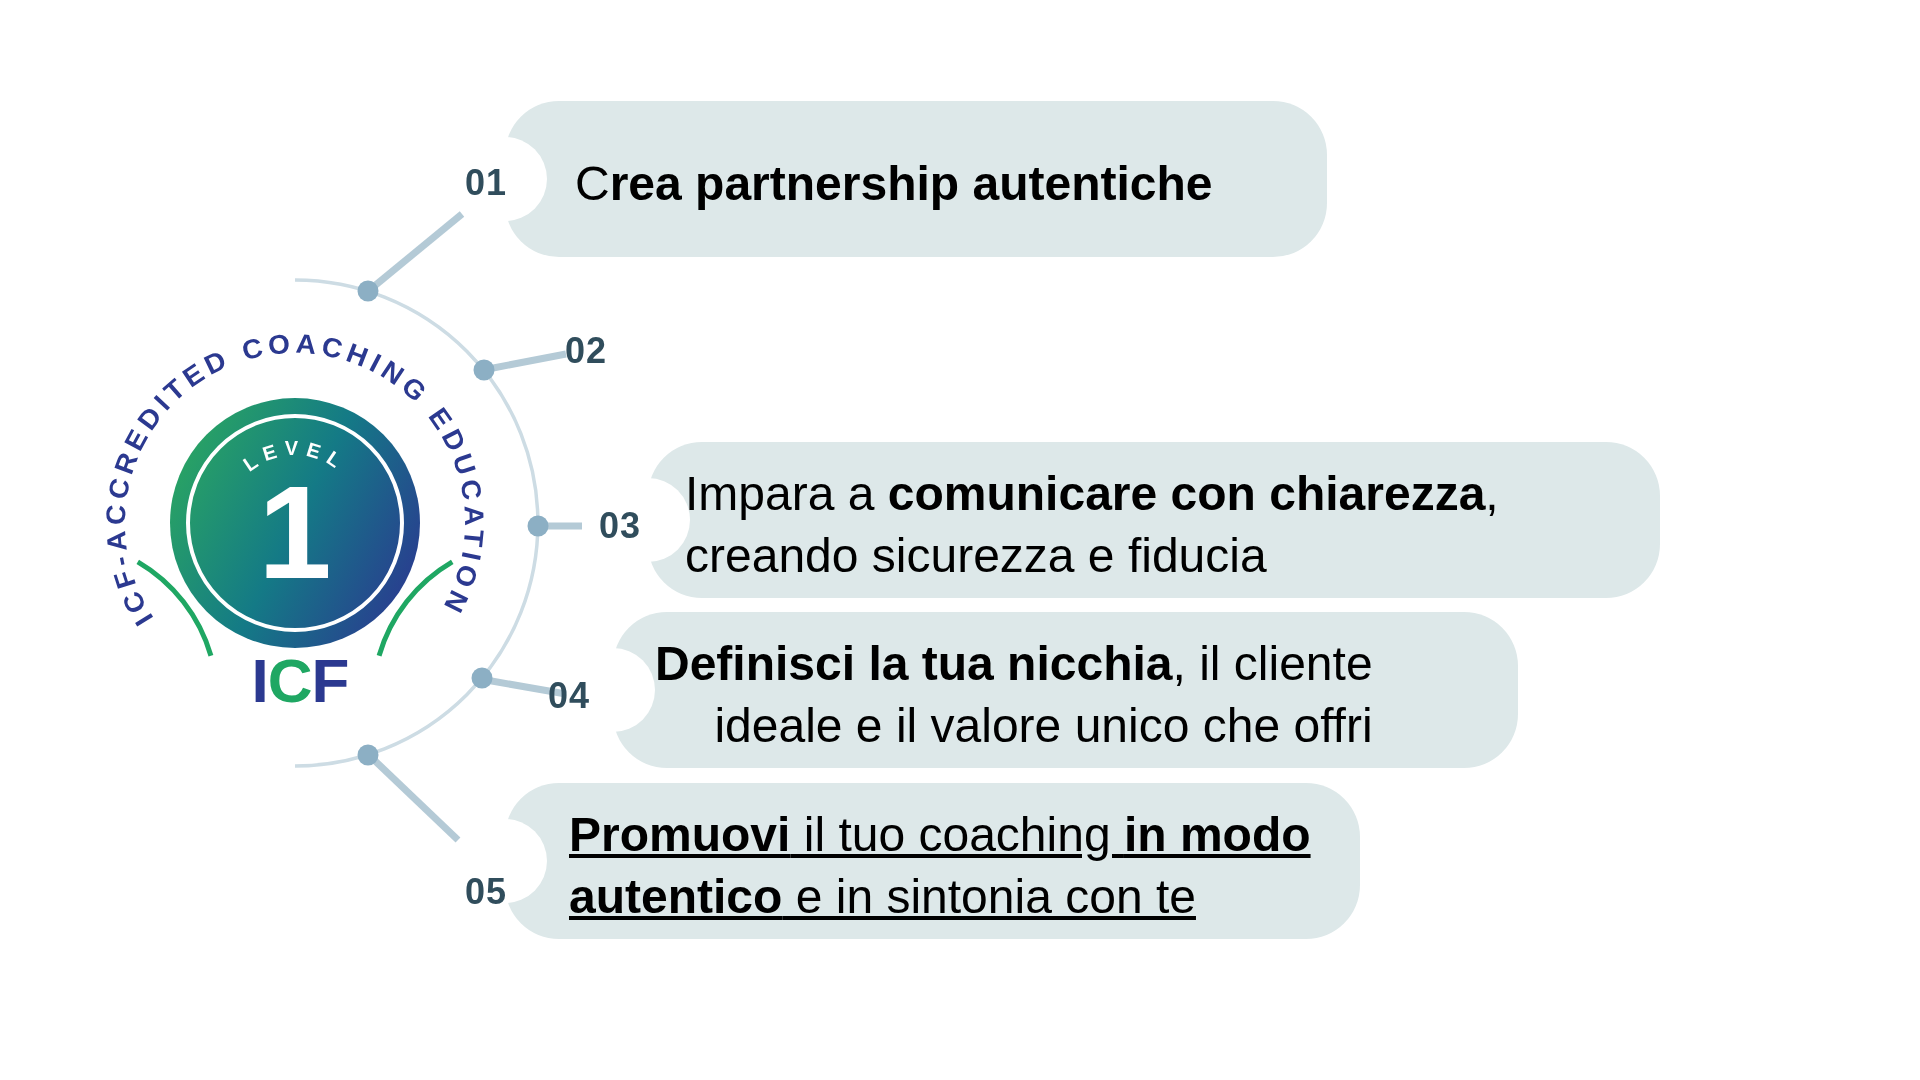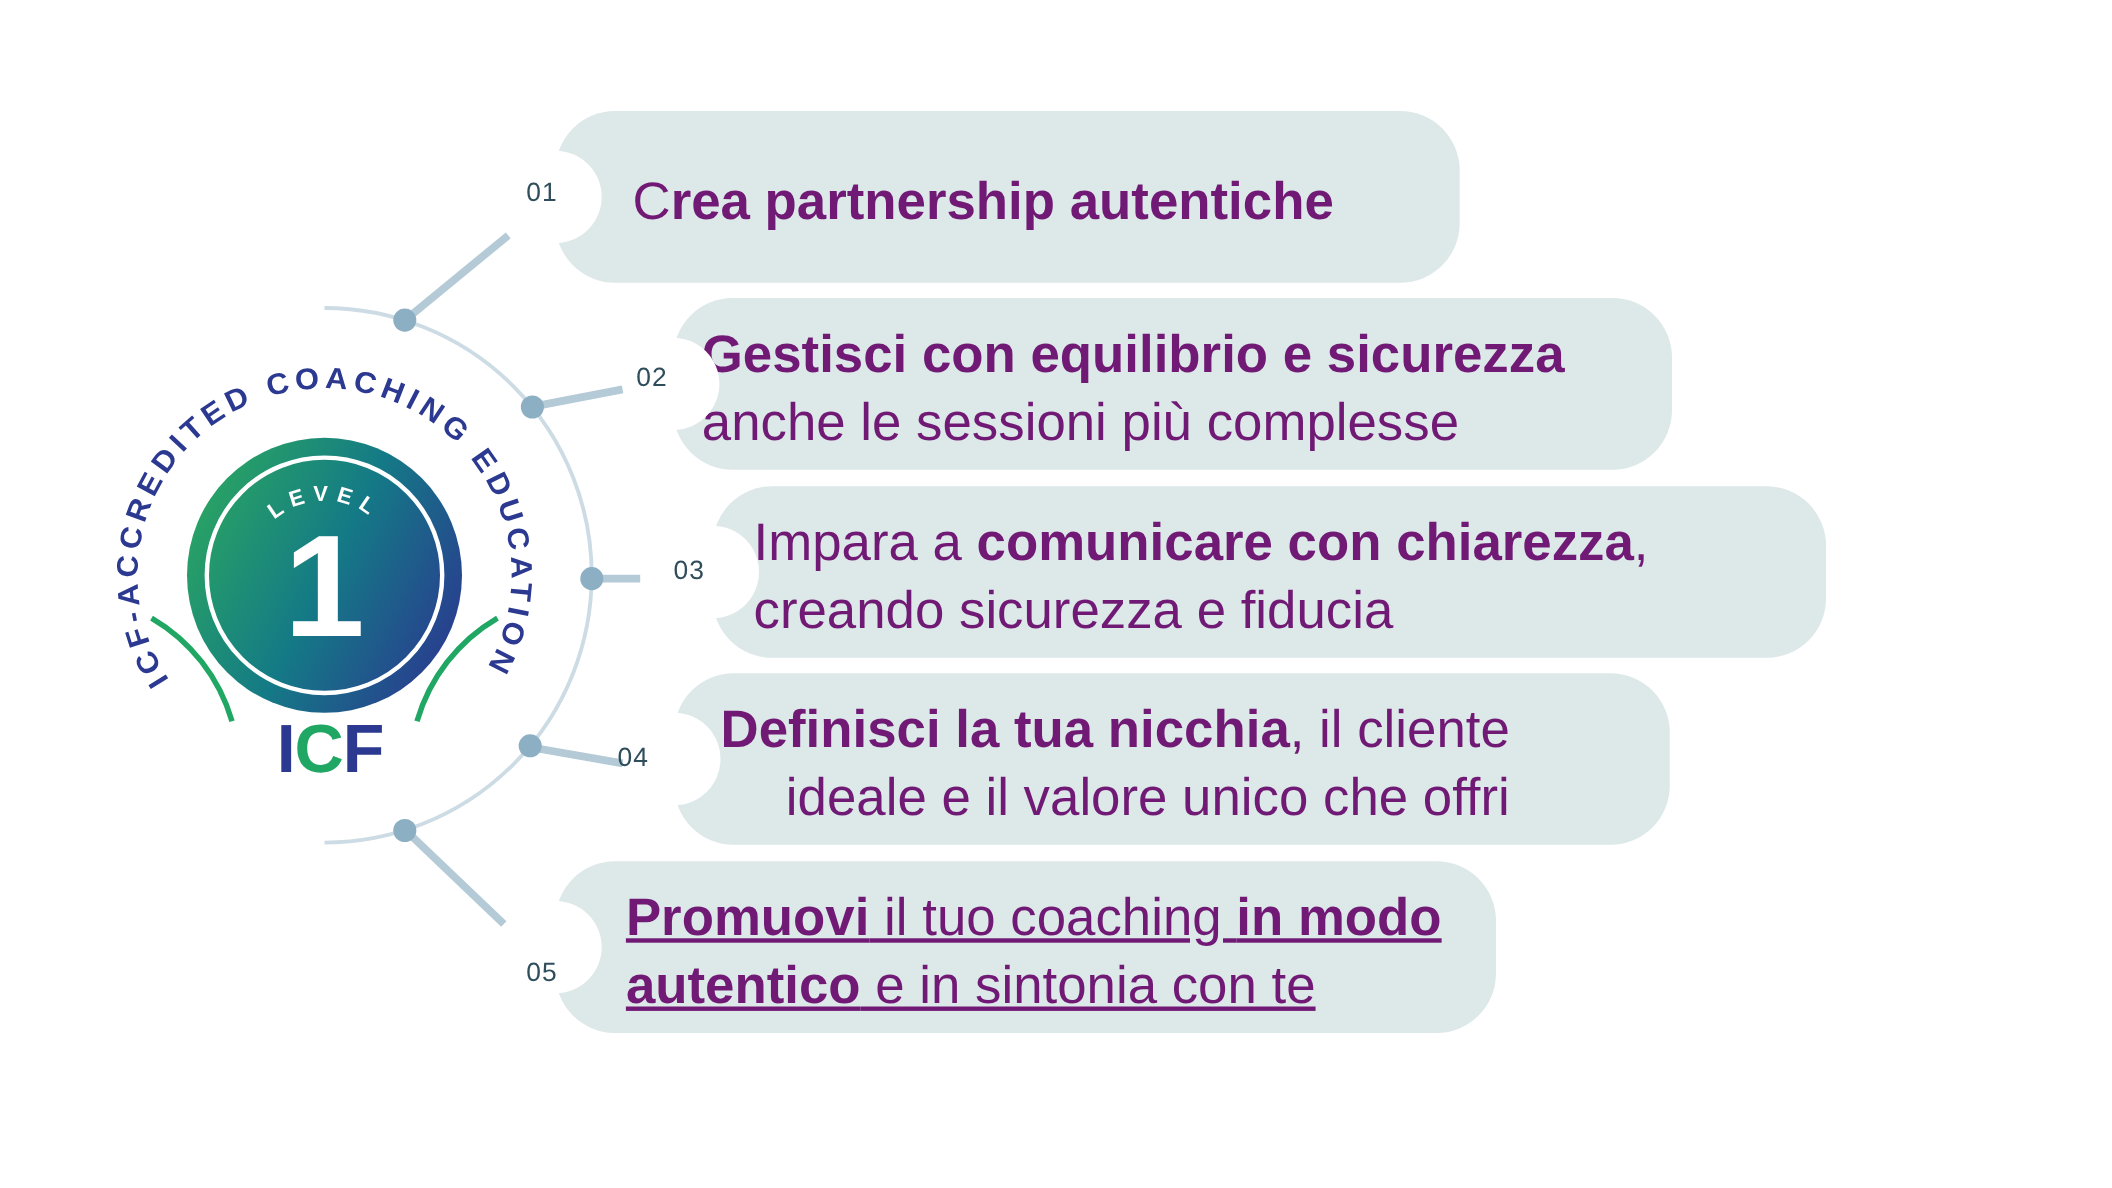--- a/index.html
+++ b/index.html
@@ -14,28 +14,28 @@
   .card {
     position:absolute; height:156px; background:#dde8e9;
     border-radius:54px;
   }
   .notch {
     position:absolute; width:84px; height:84px; border-radius:50%;
     background:#ffffff;
   }
   .card-text {
     position:absolute; top:50%; transform:translateY(-50%);
-    margin-top:5px; line-height:62px; font-size:48px; color:#701a75;
+    margin-top:5px; line-height:62px; font-size:48px; color:#000000;
     white-space:nowrap;
   }
   .b { font-weight:700; }
   .r { font-weight:400; }
   .num {
     position:absolute; width:72px; text-align:right;
-    font-size:24px; font-weight:400; color:#304d5c;
+    font-size:36px; font-weight:700; color:#304d5c;
     letter-spacing:1px;
   }
 </style>
 </head>
 <body>
 
 <div id="canvas">
 
   <svg id="diagram-svg" width="1920" height="1080" viewBox="0 0 1920 1080">
     <defs>
@@ -93,26 +93,20 @@
   </svg>
 
   <div class="card" style="left:505px; top:101px; width:822px;">
     <div class="card-text" style="left:70px;">
       <div><span class="r">C</span><span class="b">rea partnership autentiche</span></div>
     </div>
   </div>
   <div class="notch" style="left:463px; top:137px;"></div>
   <div class="num" style="left:435px; top:162px;">01</div>
 
-  <div class="card" style="left:612px; top:271px; width:908px;">
-    <div class="card-text" style="left:26px;">
-      <div><span class="b">Gestisci con equilibrio e sicurezza</span></div>
-      <div><span class="r">anche le sessioni più complesse</span></div>
-    </div>
-  </div>
   <div class="notch" style="left:570px; top:307px;"></div>
   <div class="num" style="left:535px; top:330px;">02</div>
 
   <div class="card" style="left:648px; top:442px; width:1012px;">
     <div class="card-text" style="left:37px;">
       <div><span class="r">Impara a </span><span class="b">comunicare con chiarezza</span><span class="r">,</span></div>
       <div><span class="r">creando sicurezza e fiducia</span></div>
     </div>
   </div>
   <div class="notch" style="left:606px; top:478px;"></div>

